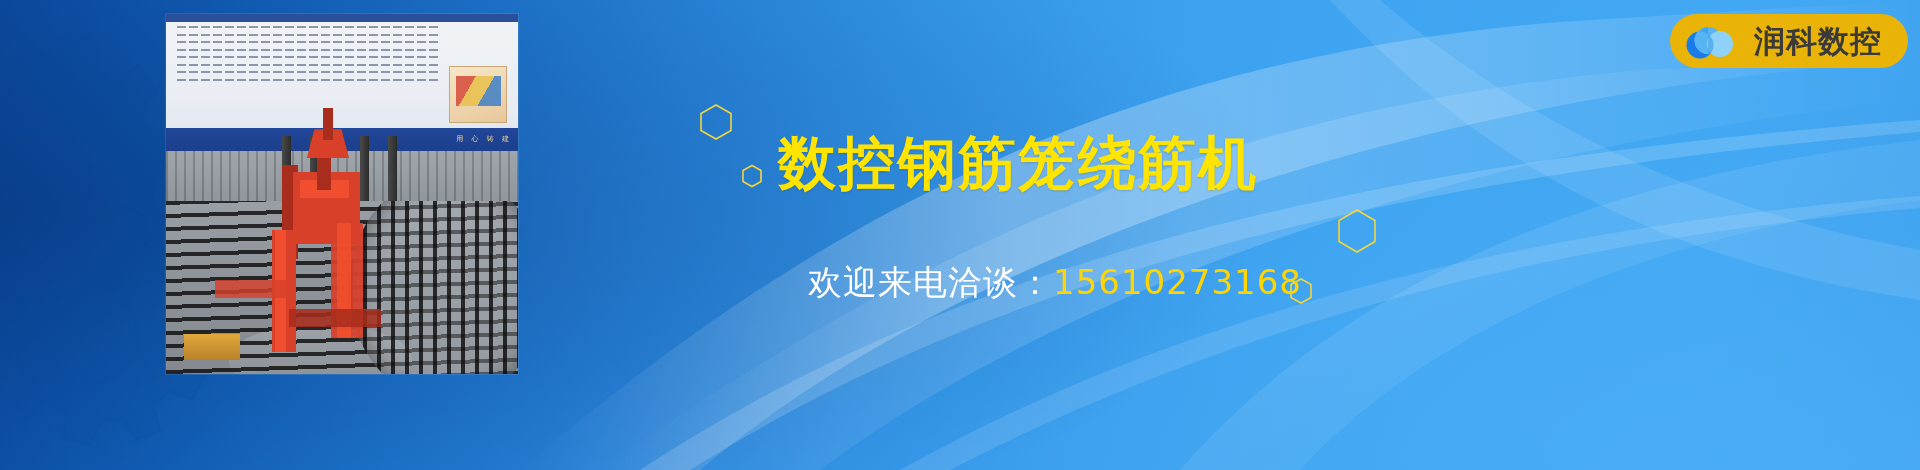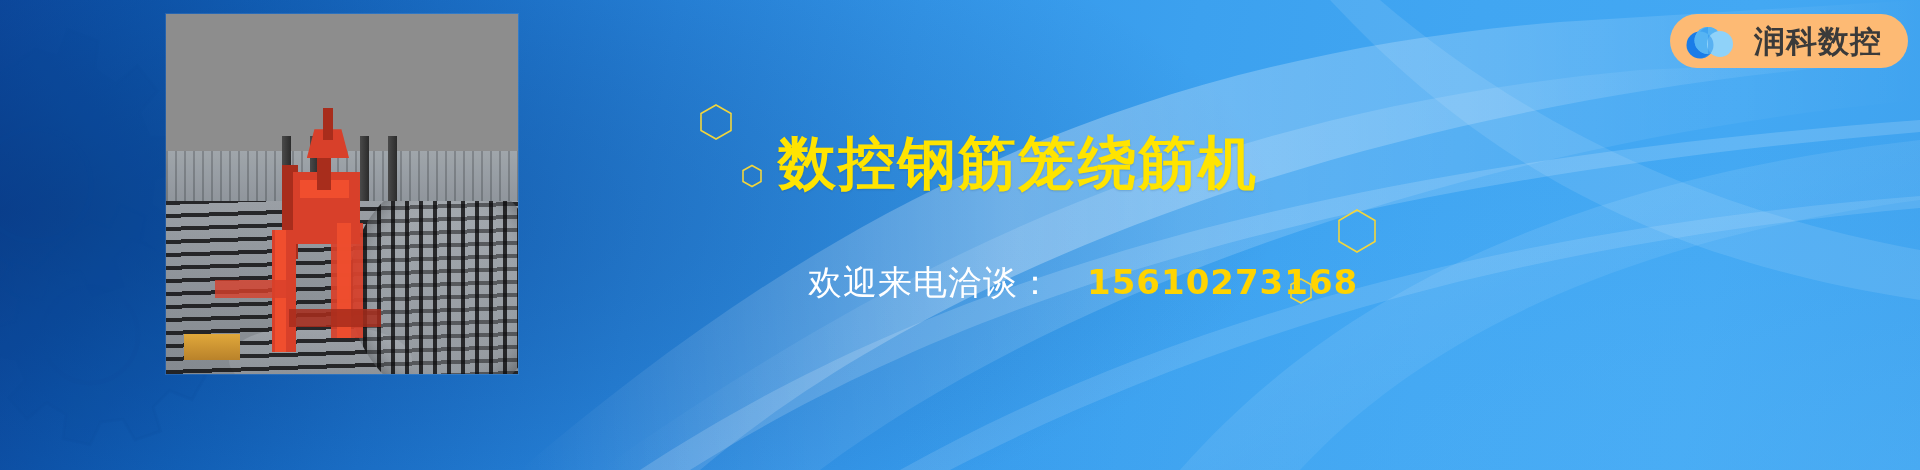--- a/index.html
+++ b/index.html
@@ -163,27 +163,27 @@
     text-shadow:0 1px 2px rgba(0,40,90,.18);
     text-align:center;
   }
   .contact{
     position:absolute;left:808px;top:265px;
     font-size:34px;line-height:1;
     white-space:nowrap;
     font-family:"DejaVu Sans","Liberation Sans",sans-serif;
   }
   .contact .lead{color:#FFFFFF;font-weight:400;letter-spacing:1px;}
-  .contact .phone{color:#FFD400;font-weight:700;letter-spacing:1px;margin-left:34px;}
+  .contact .phone{color:#FFD400;font-weight:400;letter-spacing:1px;}
 
   
   .logo{
     position:absolute;right:12px;top:14px;
     display:flex;align-items:center;gap:14px;
-    background:#fdba74;
+    background:#eab308;
     border-radius:34px;
     padding:7px 26px 7px 14px;
     height:54px;box-sizing:border-box;
   }
   .logo-mark{width:56px;height:38px;flex:0 0 auto;}
   .logo-text{
     font-size:31px;font-weight:700;color:#3A3A3A;
     letter-spacing:1px;line-height:1;white-space:nowrap;
     font-family:"DejaVu Sans","Liberation Sans",sans-serif;
   }
@@ -245,20 +245,37 @@
   <svg class="hex" style="left:1335px;top:208px;width:44px;height:46px;" viewBox="0 0 44 46">
     <polygon points="22,2 40,12.5 40,33.5 22,44 4,33.5 4,12.5"></polygon>
   </svg>
   <svg class="hex" style="left:1288px;top:277px;width:26px;height:28px;" viewBox="0 0 26 28">
     <polygon points="13,2 23,7.5 23,20.5 13,26 3,20.5 3,7.5"></polygon>
   </svg>
 
   <div class="photo">
     <div class="photo-inner">
 
+      <div class="sign">
+        <div class="sign-top-strip"></div>
+        <div class="sign-text">
+          <i></i>
+            <i></i>
+            <i></i>
+            <i></i>
+            <i></i>
+            <i></i>
+            <i></i>
+            <i></i>
+        </div>
+        <div class="sign-poster"></div>
+        <div class="sign-bottom-strip">
+          <span class="slogan">用 心 铸 建</span>
+        </div>
+      </div>
 
       <div class="shed"></div>
       <div class="post" style="left:33%;"></div>
       <div class="post" style="left:41%;"></div>
       <div class="post" style="left:55%;"></div>
       <div class="post" style="left:63%;"></div>
 
       <div class="cage">
         <div class="drum"></div>
         <div class="longbars"></div>

